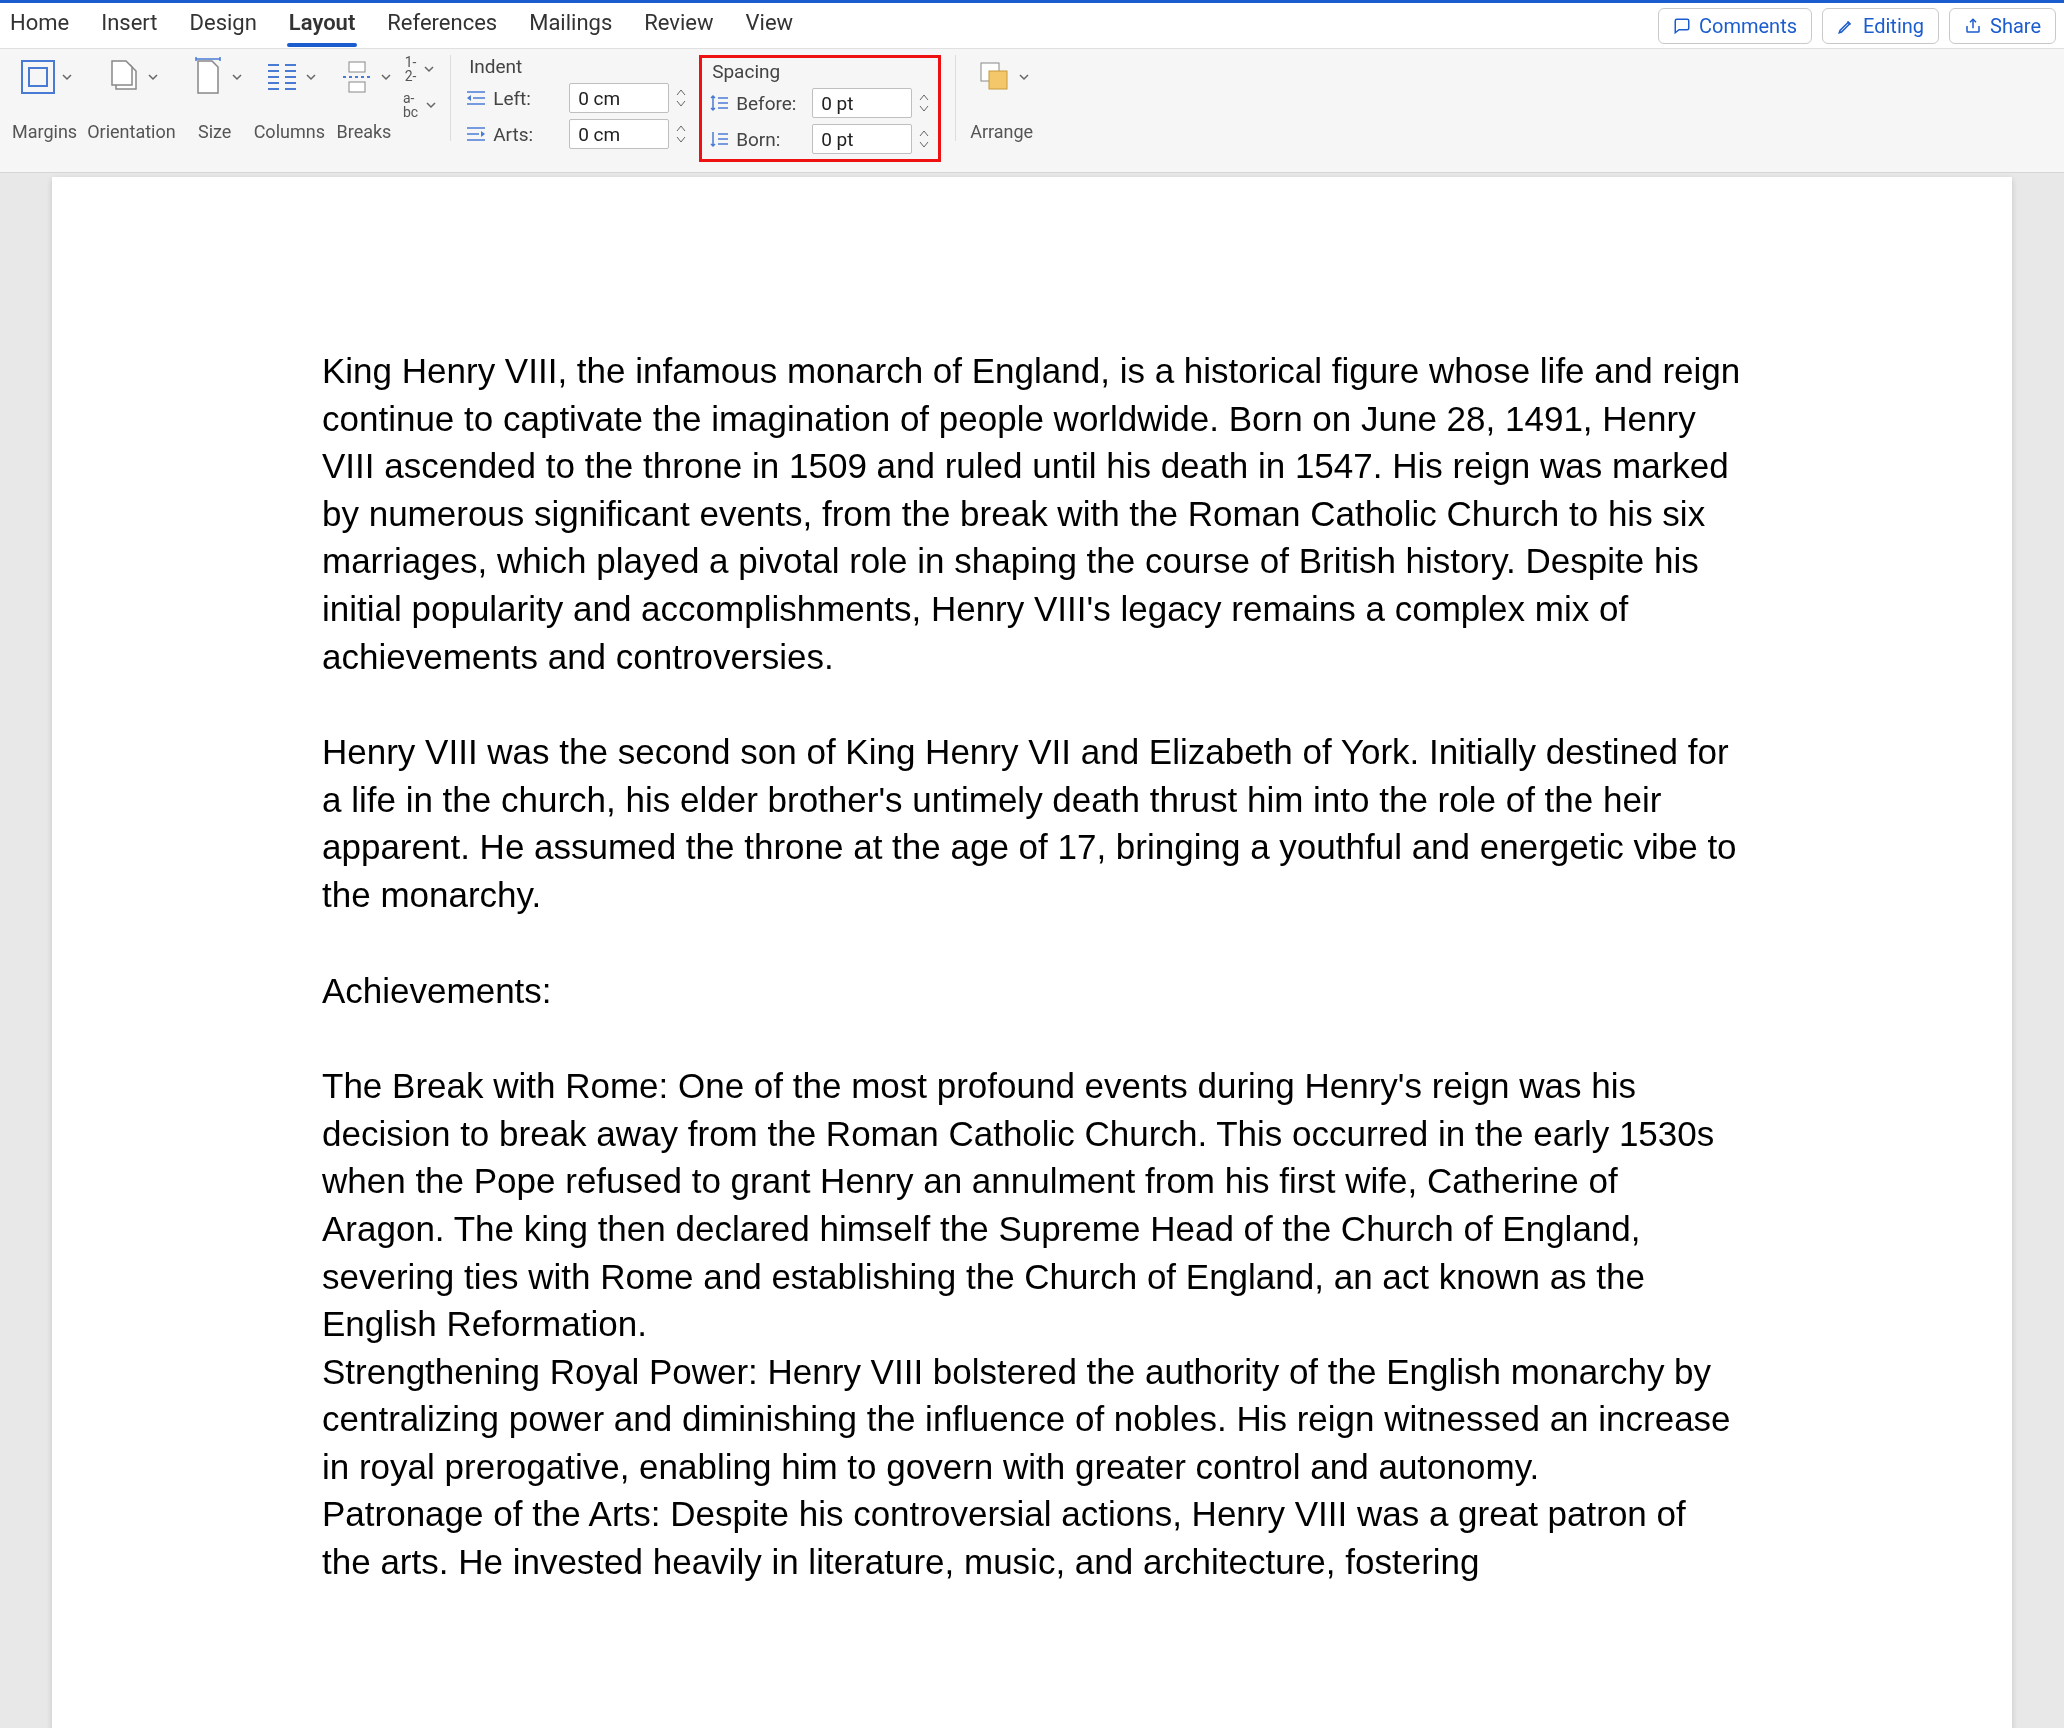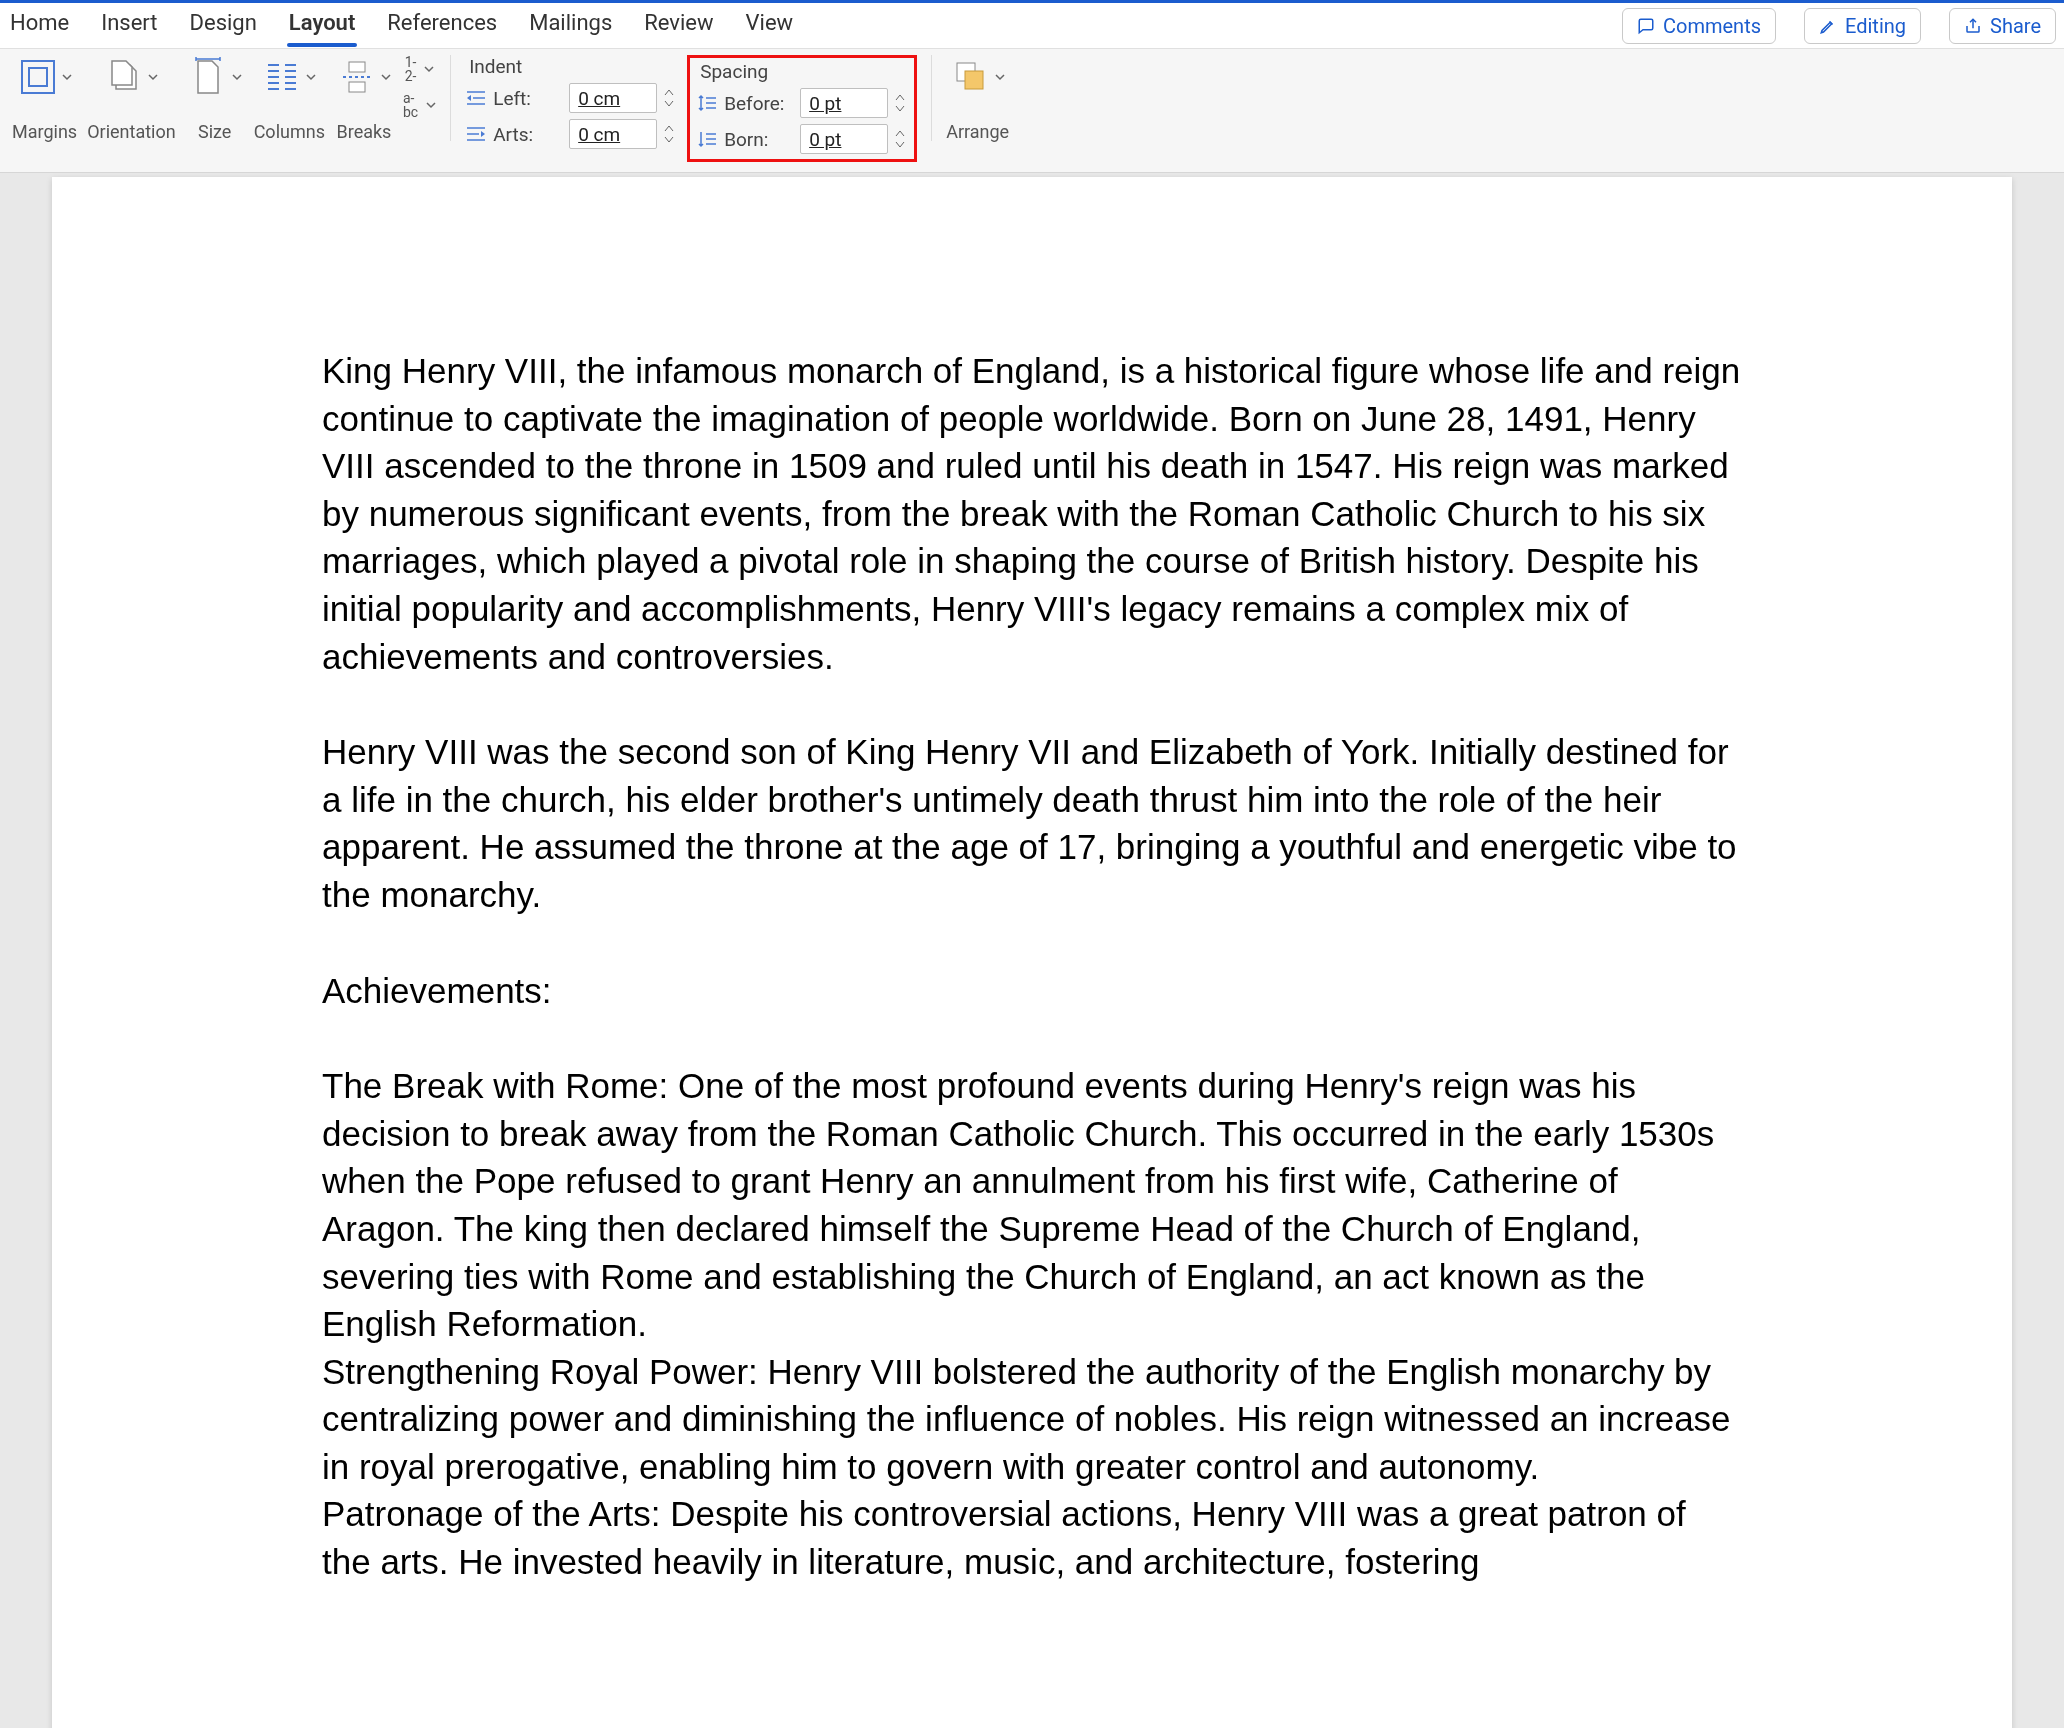--- a/index.html
+++ b/index.html
@@ -3,36 +3,36 @@
   <meta charset="utf-8">
   <style>
     * { margin:0; padding:0; box-sizing:border-box; font-family:-apple-system,BlinkMacSystemFont,"Segoe UI",Roboto,Arial,sans-serif; }
     body { background:#e8e8e8; overflow:hidden; }
     .topbar { height:3px; background:#1b5cce; }
     .tabs { display:flex; align-items:center; height:46px; padding:0 8px; background:#fff; border-bottom:1px solid #e0e0e0; }
     .tablist { display:flex; gap:28px; }
     .tab { font-size:22px; color:#333; padding:4px 2px 10px; cursor:pointer; position:relative; }
     .tab.active { font-weight:600; }
     .tab.active::after { content:""; position:absolute; left:0; right:0; bottom:-2px; height:4px; background:#1b5cce; border-radius:2px; }
-    .right-actions { margin-left:auto; display:flex; gap:28px; }
+    .right-actions { margin-left:auto; display:flex; gap:10px; }
     .pillbtn { border:1px solid #c9c9c9; border-radius:6px; background:#fff; padding:5px 14px; display:flex; align-items:center; gap:8px; font-size:20px; color:#1b5cce; cursor:pointer; }
     .pillbtn .ico { width:18px; height:18px; }
     .ribbon { display:flex; align-items:flex-start; padding:6px 12px 10px; background:#f6f6f6; border-bottom:1px solid #d6d6d6; gap:10px; }
     .rgroup { display:flex; flex-direction:column; align-items:center; gap:4px; }
     .rrow { display:flex; align-items:center; gap:8px; }
     .bigbtn { display:flex; align-items:center; gap:4px; padding:2px; }
     .bigicon { width:40px; height:40px; display:flex; align-items:center; justify-content:center; }
     .caret { width:10px; height:10px; }
     .glabel { font-size:18px; color:#555; margin-top:18px; }
     .vsep { width:1px; height:86px; background:#dcdcdc; margin:0 4px; }
     .minilabel { font-size:19px; color:#444; text-align:left; padding-left:4px; }
     .fieldrow { display:flex; align-items:center; gap:6px; height:32px; }
     .fieldicon { width:22px; height:22px; }
     .fieldlabel { font-size:19px; color:#444; width:70px; }
-    .numinput { width:88px; height:30px; border:1px solid #bfbfbf; background:#fff; padding:8px 8px; font-size:19px; color:#222; border-radius:2px;text-decoration:underline; }
+    .numinput { width:100px; height:30px; border:1px solid #bfbfbf; background:#fff; padding:8px 8px; font-size:19px; color:#222; border-radius:2px; }
     .spinner { display:flex; flex-direction:column; gap:0; }
     .spin { width:14px; height:12px; border:none; background:transparent; padding:0; cursor:pointer; }
     .highlightbox { border:3px solid #e11; padding:2px 6px 4px; }
     .page-area { display:flex; justify-content:center; padding-top:4px; }
     .page { width:1960px; min-height:1560px; background:#fff; box-shadow:0 2px 6px rgba(0,0,0,.15); padding:170px 270px 40px 270px; }
     .page p { font-family:Arial,Helvetica,sans-serif; font-size:35px; line-height:1.36; color:#000; }
     .page p + p { margin-top:0; }
     .blank { height:48px; }
     svg { display:block; }
   </style>

